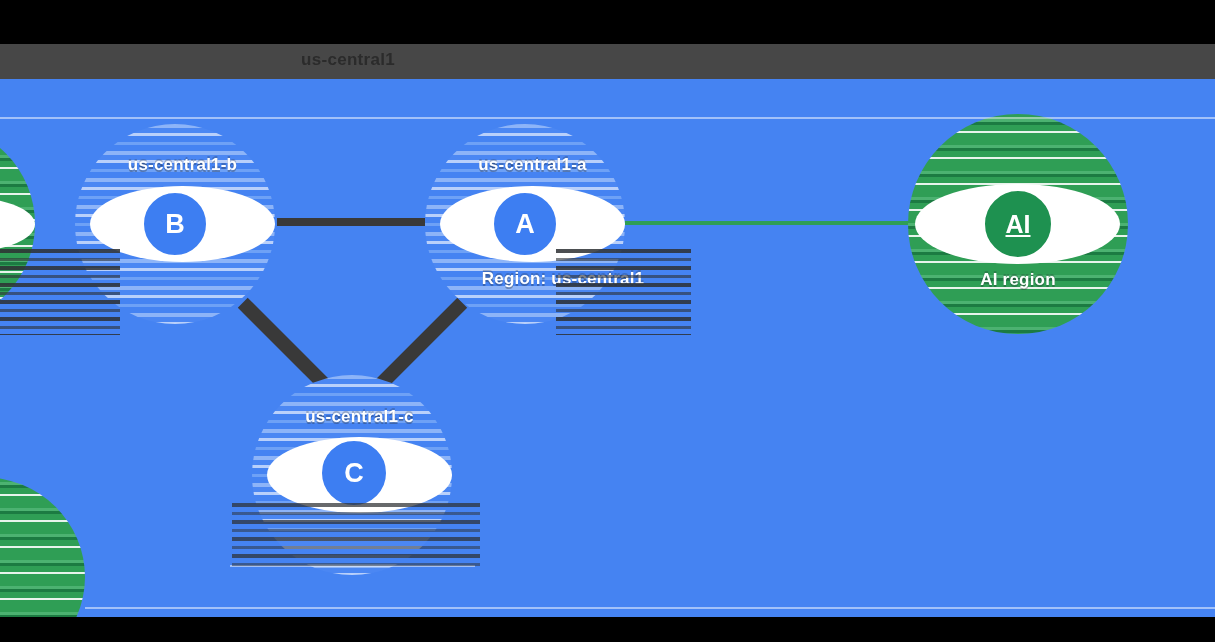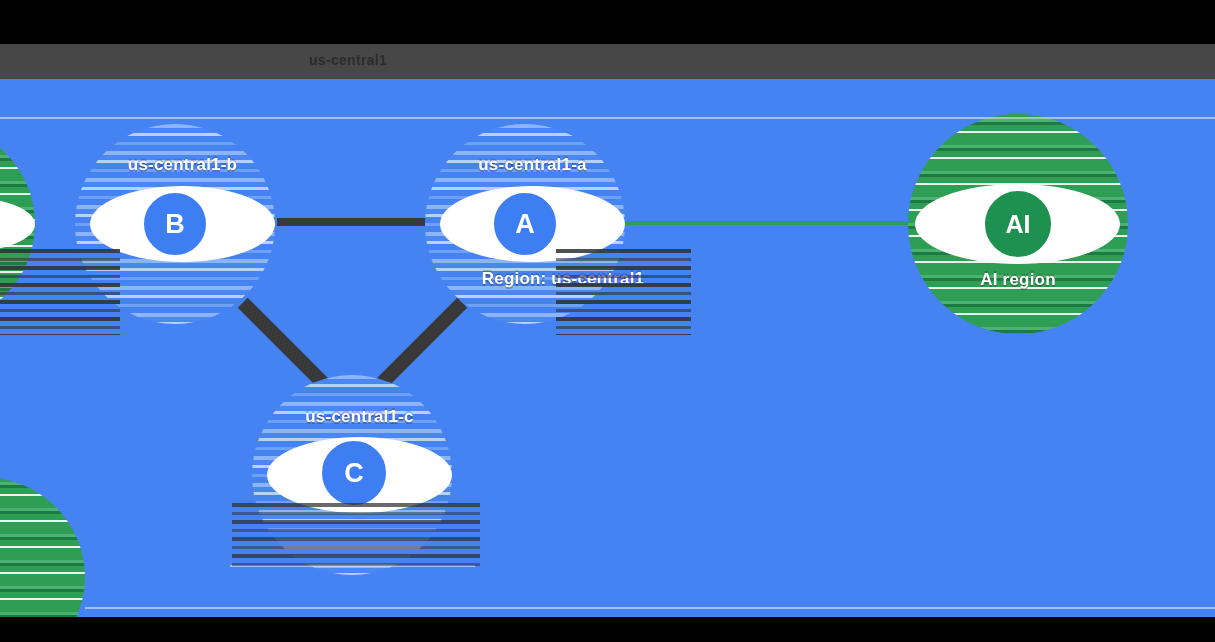--- a/index.html
+++ b/index.html
@@ -3,21 +3,21 @@
 <meta charset="utf-8">
 <style>
   html,body{margin:0;padding:0;background:#000;}
   .canvas{
     position:relative;width:1215px;height:642px;background:#000;overflow:hidden;
     font-family:"Liberation Sans","DejaVu Sans",sans-serif;
   }
   .band{position:absolute;left:0;top:44px;width:1215px;height:35px;background:#474747;}
   .title{
     position:absolute;left:258px;top:48px;width:180px;height:24px;
-    color:#2b2b2b;font-size:14px;font-weight:bold;text-align:center;line-height:24px;
+    color:#2b2b2b;font-size:17px;font-weight:bold;text-align:center;line-height:24px;
     letter-spacing:.3px;
   }
   .region{
     position:absolute;left:0;top:79px;width:1215px;height:538px;
     background:#4583f2;overflow:hidden;
   }
   
   .bigc{position:absolute;border-radius:50%;}
   .bigc.blue{
     background:repeating-linear-gradient(180deg,
@@ -26,21 +26,21 @@
   .bigc.green{
     background:repeating-linear-gradient(180deg,
       #2f9e55 0 5px,#4cb271 5px 8px,#1c7b42 8px 11px,#2f9e55 11px 17px,#e8f4ec 17px 19px,#2f9e55 19px 26px);
   }
   .oval{position:absolute;background:#fff;border-radius:50%;}
   .letter{
     position:absolute;border-radius:50%;border:3px solid #fff;box-sizing:border-box;
     color:#fff;font-weight:bold;display:flex;align-items:center;justify-content:center;
   }
   .letter.blue{background:#3d7ef2;font-size:27px;}
-  .letter.green{background:#1e9150;font-size:25px;}
+  .letter.green{background:#1e9150;font-size:25px;text-decoration:underline;}
   .zlabel{
     position:absolute;height:24px;line-height:24px;text-align:center;
     color:#ffffff;font-size:17px;font-weight:bold;letter-spacing:.2px;
     text-shadow:0 2px 0 rgba(40,44,48,.35),0 -2px 0 rgba(40,44,48,.25);
   }
   .line{position:absolute;background:#393939;}
   .line.diag{transform-origin:center;}
   .gline{position:absolute;background:#2f9e55;}
   .artifact-light{position:absolute;background:rgba(255,255,255,.5);}
   .smear{

